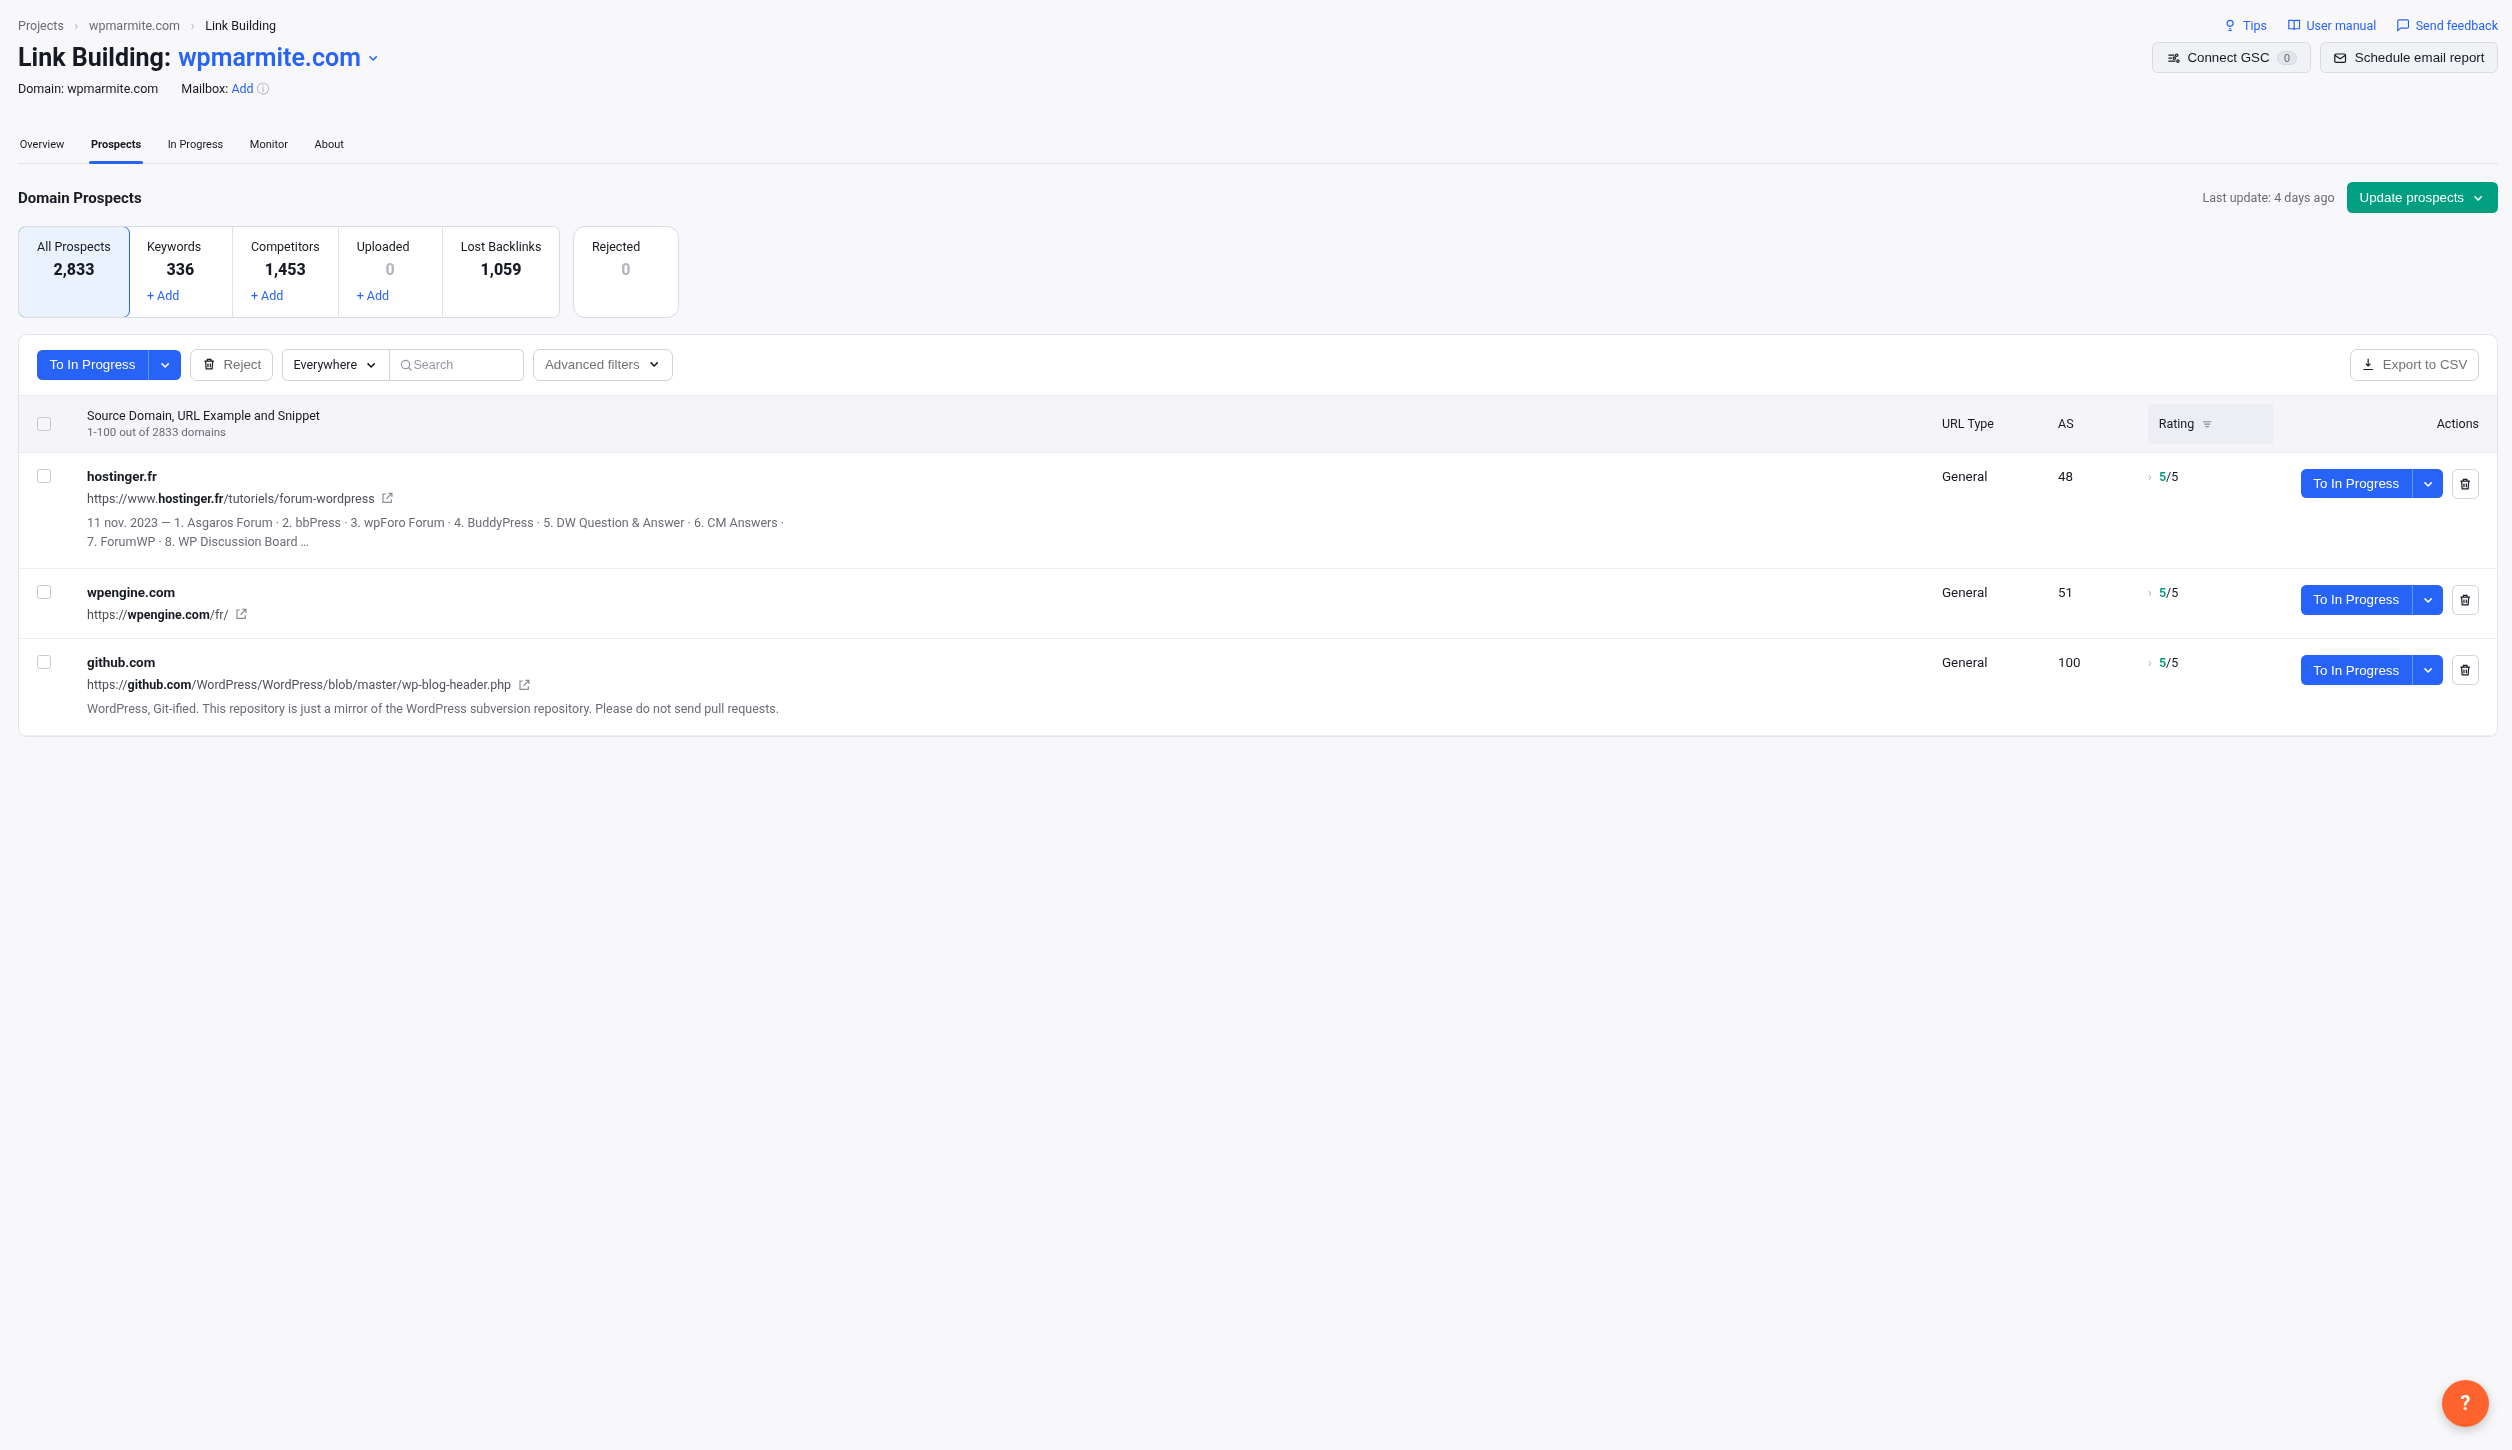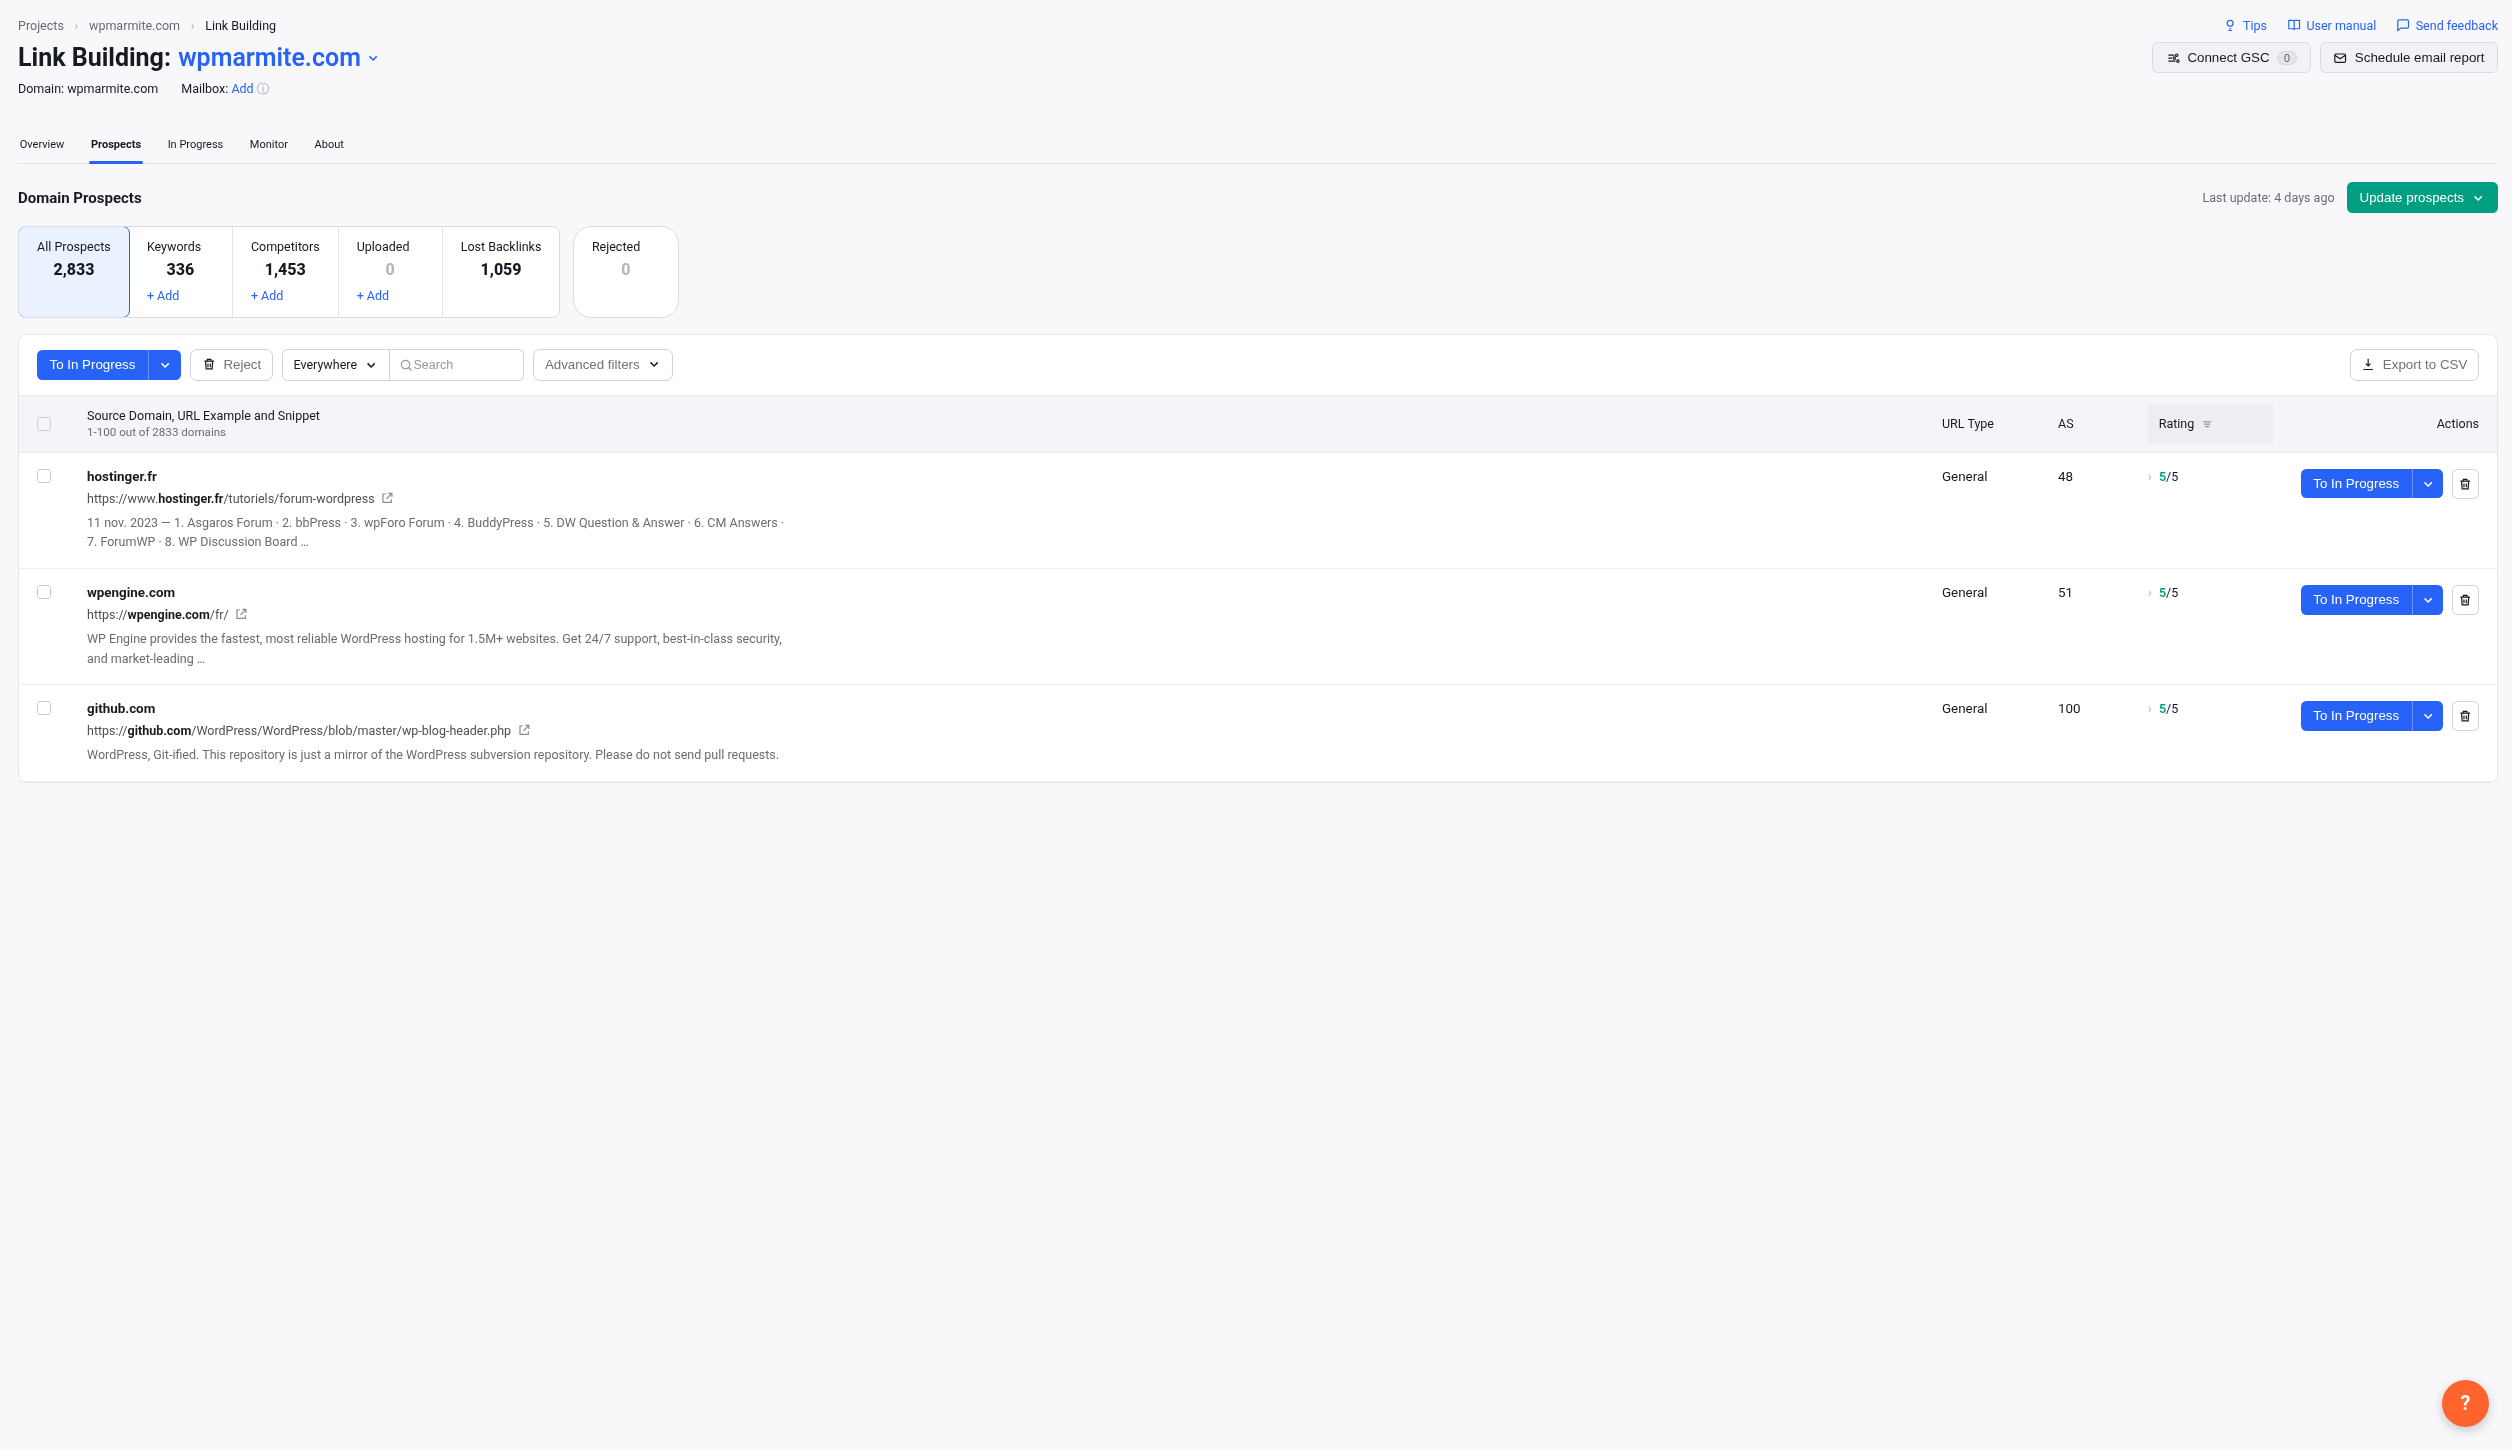--- a/index.html
+++ b/index.html
@@ -39,21 +39,21 @@
 
 .statcards { display: flex; margin-top: 12.5px; gap: 12.5px; }
 .card-group { display: flex; border: 0.9px solid #d9dbe4; border-radius: 7.2px; overflow: hidden; background: #fff; }
 .card { padding: 12.5px 18px 14.3px 18px; min-width: 104px; border-right: 0.9px solid #e3e4ea; }
 .card:last-child { border-right: none; }
 .card.active { background: #eaf1ff; border: 1.8px solid #2763f6; border-radius: 7.2px; margin: -0.9px; }
 .card .cap { font-size: 12.5px; color: #171a22; }
 .card .val { font-size: 16px; font-weight: 800; margin-top: 5.4px; text-align: center; }
 .card.dim .val { color: #b5b6c0; }
 .card .add { color: #2763f6; font-size: 12.5px; margin-top: 9px; cursor: pointer; }
-.card-solo { border: 0.9px solid #d9dbe4; border-radius: 18px; background: #fff; }
+.card-solo { border: 0.9px solid #d9dbe4; border-radius: 12px; background: #fff; }
 
 .panel { background: #fff; border: 0.9px solid #e3e4ea; border-radius: 9px; margin-top: 16px; }
 .toolbar { display: flex; align-items: center; gap: 9px; padding: 14.3px 18px; }
 .btn-blue { background: #2763f6; color: #fff; border: none; border-radius: 5.4px 0 0 5.4px; padding: 7.2px 12.5px; cursor: pointer; font-weight: 500; }
 .btn-blue-split { display: flex; }
 .btn-blue-dd { background: #2763f6; color: #fff; border: none; border-left: 0.9px solid rgba(255,255,255,0.3); border-radius: 0 5.4px 5.4px 0; padding: 7.2px 9px; cursor: pointer; }
 .btn-outline { background: #fff; border: 0.9px solid #d0d1da; border-radius: 7px; padding: 7.2px 10.7px; display: flex; gap: 7.2px; cursor: pointer; color: #737373; }
 .filter-dd { border: 0.9px solid #d0d1da; border-radius: 5.4px 0 0 5.4px; padding: 7.2px 10.7px; display: flex; align-items: center; gap: 7.2px; cursor: pointer; }
 .search-wrap { display: flex; align-items: center; border: 0.9px solid #d0d1da; border-left: none; border-radius: 0 5.4px 5.4px 0; padding: 7.2px 9px; width: 134px; }
 .search-wrap input { border: none; outline: none; width: 100%; font-size: 12.5px; color: #171a22; background: transparent; }
@@ -328,21 +328,20 @@
             <div class="chk"></div>
           </div>
     <div>
       <div class="domain">wpengine.com</div>
       <div class="url">
         <span>https://<b>wpengine.com</b>/fr/</span>
         <svg class="icon-sm" viewBox="0 0 24 24" fill="none" stroke="#8a8b96" stroke-width="2">
                 <path d="M14 4h6v6M20 4l-9 9M19 14v5H5V5h5"></path>
               </svg>
       </div>
-      <div class="snippet">WP Engine provides the fastest, most reliable WordPress hosting for 1.5M+ websites. Get 24/7 support, best-in-class security, and market-leading …</div>
     </div>
     <div class="col-type">General</div>
     <div class="col-as">51</div>
     <div class="col-rating">
       <span class="chev-r">›</span>
       <span><span class="rating-val">5</span><span class="rating-max">/5</span></span>
     </div>
     <div class="row-actions">
       <div style="display:flex">
         <button class="btn-blue-sm">To In Progress</button>

